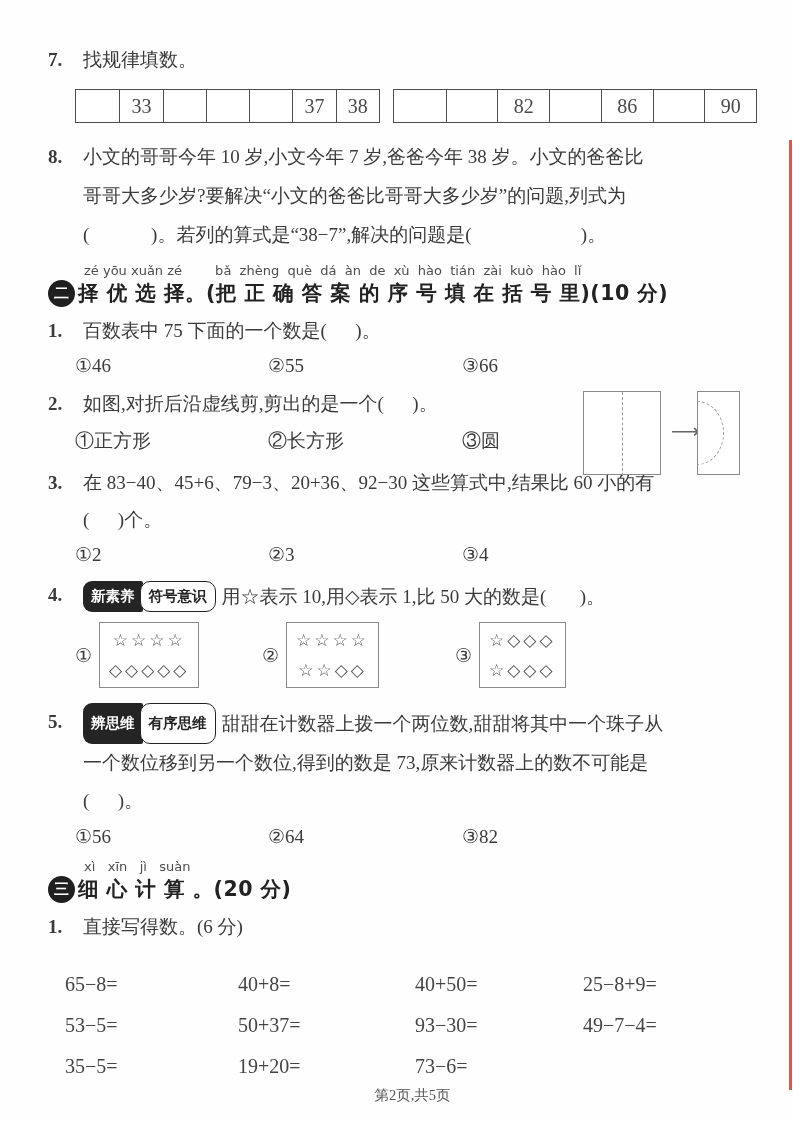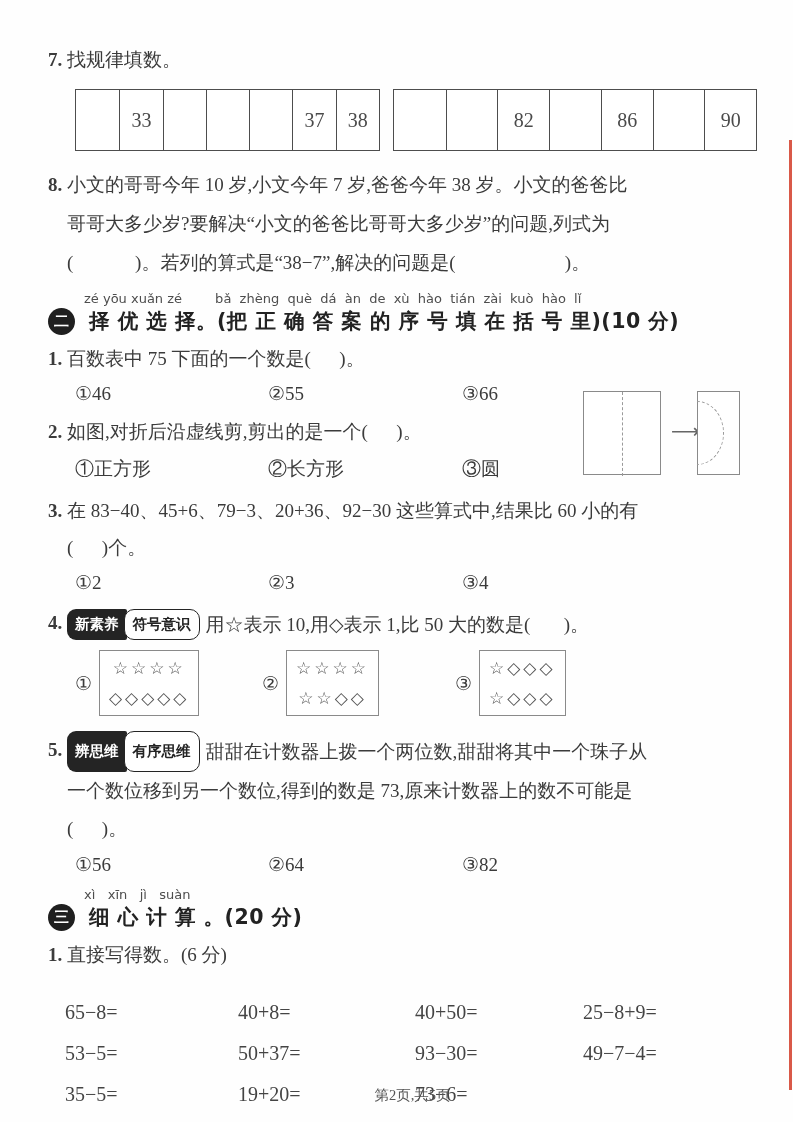--- a/index.html
+++ b/index.html
@@ -6,44 +6,44 @@
   html,body { background:#e9e9e9; }
   .page {
     position:relative; width:793px; height:1122px; margin:0 auto;
     background:#fefefe; overflow:hidden;
     font-family:"Liberation Serif","DejaVu Serif",serif;
     color:#3b3b3b;
   }
   .content { position:absolute; left:48px; top:46px; width:714px; }
   .qline { position:relative; font-size:19px; line-height:28px; }
   .qnum  { position:absolute; left:0; top:0; font-weight:bold; font-size:19px; }
-  .qtext { display:block; margin-left:19px; white-space:pre-wrap; }
+  .qtext { display:block; margin-left:35px; white-space:pre-wrap; }
 
   
   .tables-row { display:flex; margin-top:15px; }
-  .ptable { display:flex; border:1.2px solid #4d4d4d; height:62px; background:#fff; }
+  .ptable { display:flex; border:1.2px solid #4d4d4d; height:34px; background:#fff; }
   .ptable .cell {
     border-left:1.2px solid #4d4d4d; display:flex; align-items:center; justify-content:center;
     font-size:20px; color:#4a4a4a;
   }
   .ptable .cell:first-child { border-left:none; }
   .t1 { width:305px; margin-left:27px; }
   .t1 .cell { width:43.6px; }
   .t2 { width:364px; margin-left:13px; }
   .t2 .cell { width:52px; }
 
   
   .pinyin { font-family:"DejaVu Sans",sans-serif; font-size:13px; color:#4d4d4d;
             white-space:pre; margin-left:36px; }
   .sechead { display:flex; align-items:center; margin-top:1px; }
   .secicon { width:27px; height:27px; border-radius:50%; background:#1f1f1f; color:#fff;
              display:flex; align-items:center; justify-content:center;
              font-family:"DejaVu Sans",sans-serif; font-size:15px; font-weight:bold; flex:0 0 27px; }
   .sectitle { font-family:"DejaVu Sans",sans-serif; font-weight:bold; font-size:20.5px;
-              color:#222; margin-left:14px; white-space:pre; letter-spacing:0.5px; }
+              color:#222; margin-left:3px; white-space:pre; letter-spacing:0.5px; }
 
   
   .opts { display:grid; grid-template-columns:193px 194px 1fr; padding-left:27px;
           font-size:19px; }
   .opt  { white-space:pre; }
 
   
   .badge-solid { display:inline-block; background:#242424; color:#fff;
                  font-family:"DejaVu Sans",sans-serif; font-weight:bold; font-size:14.5px;
                  border-radius:9px 2px 2px 9px; padding:1px 8px 2px; vertical-align:2px;text-align:center; }

